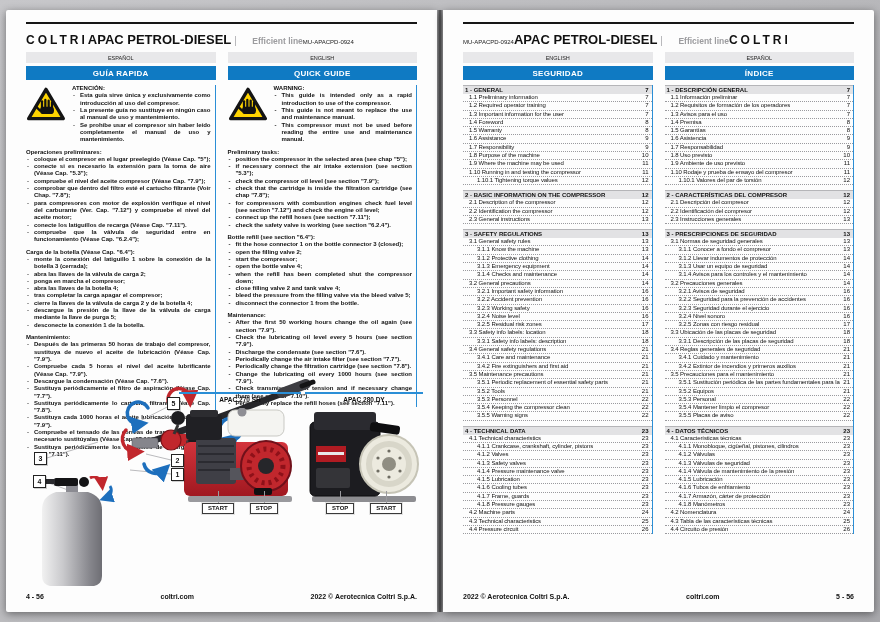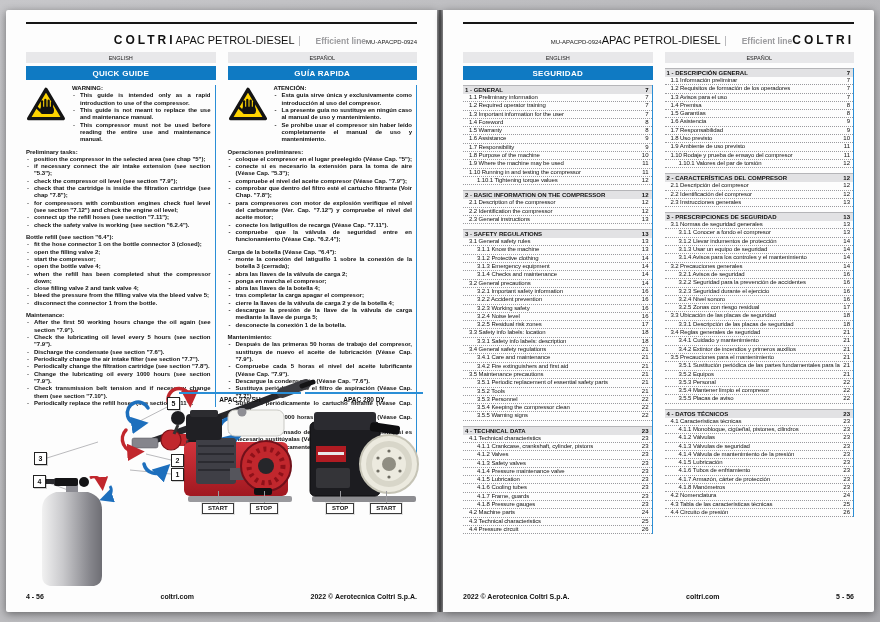--- a/index.html
+++ b/index.html
@@ -12,24 +12,24 @@
   .scene{position:absolute;left:6px;top:10px;width:868px;height:602px;display:flex;}
   .page{position:relative;width:431px;height:602px;background:#fdfdfd;
         box-shadow:0 2px 8px rgba(0,0,0,.45);}
   .page-left{border-radius:2px 0 0 2px;}
   .page-right{border-radius:0 2px 2px 0;}
   .spine{width:6px;height:602px;
     background:linear-gradient(to right,rgba(0,0,0,.10),rgba(0,0,0,.55) 45%,rgba(0,0,0,.55) 55%,rgba(0,0,0,.12));}
   .page-inner{position:absolute;left:20px;right:20px;top:12px;bottom:8px;}
 
   
-  .pg-header{border-top:2px solid #161616;padding-top:6px;display:flex;align-items:baseline;justify-content:flex-end;}
+  .pg-header{border-top:2px solid #161616;padding-top:6px;display:flex;align-items:baseline;justify-content:flex-start;}
   .logo{font-weight:bold;font-size:12px;letter-spacing:3px;color:#111;}
   .doc-title-wrap{white-space:nowrap;}
-  .doc-title{font-weight:normal;font-size:11px;color:#111;}
+  .doc-title{font-weight:bold;font-size:13px;color:#111;}
   .doc-sub{font-weight:bold;font-size:8.5px;color:#9c9c9f;border-left:1px solid #b9b9bc;padding-left:16px;margin-left:4px;}
   .doc-code{font-size:6px;color:#222;}
 
   
   .cols{display:flex;gap:12px;margin-top:4px;}
   .col{flex:1;min-width:0;}
   .tab{background:var(--tab_gray,#e8e8ea);text-align:center;font-size:5.5px;padding:2.5px 0;color:#222;}
   .bluebar{background:var(--accent_blue,#0f7ac3);color:#fff;font-weight:bold;text-align:center;font-size:8px;padding:2.5px 0;margin-top:3px;letter-spacing:.3px;}
   .col-body{border-right:1.5px solid var(--rule_blue,#2a8ed6);padding-right:4px;margin-top:5px;}
 
@@ -94,20 +94,114 @@
         <span class="logo">COLTRI</span>
         <span class="doc-title-wrap">
           <span class="doc-title">APAC PETROL-DIESEL</span><span class="doc-sub">Efficient line</span>
         </span>
         <span class="doc-code">MU-APACPD-0924</span>
       </div>
 
       <div class="cols">
 
         <div class="col">
+          <div class="tab">ESPAÑOL</div>
+          <div class="bluebar">GUÍA RAPIDA</div>
+          <div class="col-body">
+            <div class="warn">
+              <span class="warn-icon">
+                <svg viewBox="0 0 60 52">
+                  <path d="M30 4 L56 48 L4 48 Z" fill="#ffd400" stroke="#141414" stroke-width="5" stroke-linejoin="round"></path>
+                  <g stroke="#111" stroke-width="3.4" stroke-linecap="round">
+                    <line x1="24" y1="22" x2="24" y2="33"></line>
+                      <line x1="29" y1="20" x2="29" y2="33"></line>
+                    <line x1="34" y1="21" x2="34" y2="33"></line>
+                      <line x1="39" y1="24" x2="39" y2="33"></line>
+                  </g>
+                  <rect x="21" y="30" width="21" height="11" rx="5" fill="#111"></rect>
+                  <line x1="21" y1="36" x2="15" y2="30" stroke="#111" stroke-width="3.4" stroke-linecap="round"></line>
+                </svg>
+              </span>
+              <div class="warn-text">
+                <div class="warn-title">ATENCIÓN:</div>
+
+                  <div class="itm">Esta guía sirve única y exclusivamente como introducción al uso del compresor.</div>
+
+                  <div class="itm">La presente guía no sustituye en ningún caso al manual de uso y mantenimiento.</div>
+
+                  <div class="itm">Se prohíbe usar el compresor sin haber leído completamente el manual de uso y mantenimiento.</div>
+
+              </div>
+            </div>
+
+              <div class="blk">
+                <div class="blk-h">Operaciones preliminares:</div>
+
+                  <div class="itm">coloque el compresor en el lugar preelegido (Véase Cap. "5");</div>
+
+                  <div class="itm">conecte si es necesario la extensión para la toma de aire (Véase Cap. "5.3");</div>
+
+                  <div class="itm">compruebe el nivel del aceite compresor (Véase Cap. "7.9");</div>
+
+                  <div class="itm">comprobar que dentro del filtro esté el cartucho filtrante (Voir Chap. "7.8");</div>
+
+                  <div class="itm">para compresores con motor de explosión verifique el nivel del carburante (Ver. Cap. "7.12") y compruebe el nivel del aceite motor;</div>
+
+                  <div class="itm">conecte los latiguillos de recarga (Véase Cap. "7.11").</div>
+
+                  <div class="itm">compruebe que la válvula de seguridad entre en funcionamiento (Véase Cap. "6.2.4");</div>
+
+              </div>
+
+              <div class="blk">
+                <div class="blk-h">Carga de la botella (Véase Cap. "6.4"):</div>
+
+                  <div class="itm">monte la conexión del latiguillo 1 sobre la conexión de la botella 3 (cerrada);</div>
+
+                  <div class="itm">abra las llaves de la válvula de carga 2;</div>
+
+                  <div class="itm">ponga en marcha el compresor;</div>
+
+                  <div class="itm">abra las llaves de la botella 4;</div>
+
+                  <div class="itm">tras completar la carga apagar el compresor;</div>
+
+                  <div class="itm">cierre la llaves de la válvula de carga 2 y de la botella 4;</div>
+
+                  <div class="itm">descargue la presión de la llave de la válvula de carga mediante la llave de purga 5;</div>
+
+                  <div class="itm">desconecte la conexión 1 de la botella.</div>
+
+              </div>
+
+              <div class="blk">
+                <div class="blk-h">Mantenimiento:</div>
+
+                  <div class="itm">Después de las primeras 50 horas de trabajo del compresor, sustituya de nuevo el aceite de lubricación (Véase Cap. "7.9").</div>
+
+                  <div class="itm">Compruebe cada 5 horas el nivel del aceite lubrificante (Véase Cap. "7.9").</div>
+
+                  <div class="itm">Descargue la condensación (Véase Cap. "7.6").</div>
+
+                  <div class="itm">Sustituya periódicamente el filtro de aspiración (Véase Cap. "7.7").</div>
+
+                  <div class="itm">Sustituya periódicamente lo cartucho filtrante (Véase Cap. "7.8").</div>
+
+                  <div class="itm">Sustituya cada 1000 horas el aceite lubricación (Véase Cap. "7.9").</div>
+
+                  <div class="itm">Compruebe el tensado de las correas de transmisión y si es necesario sustitúyalas (Véase Cap. "7.10").</div>
+
+                  <div class="itm">Sustituya periódicamente los latiguillos de recarga (Véase Cap. "7.11").</div>
+
+              </div>
+
+          </div>
+        </div>
+
+        <div class="col">
           <div class="tab">ENGLISH</div>
           <div class="bluebar">QUICK GUIDE</div>
           <div class="col-body">
             <div class="warn">
               <span class="warn-icon">
                 <svg viewBox="0 0 60 52">
                   <path d="M30 4 L56 48 L4 48 Z" fill="#ffd400" stroke="#141414" stroke-width="5" stroke-linejoin="round"></path>
                   <g stroke="#111" stroke-width="3.4" stroke-linecap="round">
                     <line x1="24" y1="22" x2="24" y2="33"></line>
                       <line x1="29" y1="20" x2="29" y2="33"></line>
@@ -181,114 +275,20 @@
 
                   <div class="itm">Periodically change the air intake filter (see section "7.7").</div>
 
                   <div class="itm">Periodically change the filtration cartridge (see section "7.8").</div>
 
                   <div class="itm">Change the lubricating oil every 1000 hours (see section "7.9").</div>
 
                   <div class="itm">Check transmission belt tension and if necessary change them (see section "7.10").</div>
 
                   <div class="itm">Periodically replace the refill hoses (see section "7.11").</div>
-
-              </div>
-
-          </div>
-        </div>
-
-        <div class="col">
-          <div class="tab">ESPAÑOL</div>
-          <div class="bluebar">GUÍA RAPIDA</div>
-          <div class="col-body">
-            <div class="warn">
-              <span class="warn-icon">
-                <svg viewBox="0 0 60 52">
-                  <path d="M30 4 L56 48 L4 48 Z" fill="#ffd400" stroke="#141414" stroke-width="5" stroke-linejoin="round"></path>
-                  <g stroke="#111" stroke-width="3.4" stroke-linecap="round">
-                    <line x1="24" y1="22" x2="24" y2="33"></line>
-                      <line x1="29" y1="20" x2="29" y2="33"></line>
-                    <line x1="34" y1="21" x2="34" y2="33"></line>
-                      <line x1="39" y1="24" x2="39" y2="33"></line>
-                  </g>
-                  <rect x="21" y="30" width="21" height="11" rx="5" fill="#111"></rect>
-                  <line x1="21" y1="36" x2="15" y2="30" stroke="#111" stroke-width="3.4" stroke-linecap="round"></line>
-                </svg>
-              </span>
-              <div class="warn-text">
-                <div class="warn-title">ATENCIÓN:</div>
-
-                  <div class="itm">Esta guía sirve única y exclusivamente como introducción al uso del compresor.</div>
-
-                  <div class="itm">La presente guía no sustituye en ningún caso al manual de uso y mantenimiento.</div>
-
-                  <div class="itm">Se prohíbe usar el compresor sin haber leído completamente el manual de uso y mantenimiento.</div>
-
-              </div>
-            </div>
-
-              <div class="blk">
-                <div class="blk-h">Operaciones preliminares:</div>
-
-                  <div class="itm">coloque el compresor en el lugar preelegido (Véase Cap. "5");</div>
-
-                  <div class="itm">conecte si es necesario la extensión para la toma de aire (Véase Cap. "5.3");</div>
-
-                  <div class="itm">compruebe el nivel del aceite compresor (Véase Cap. "7.9");</div>
-
-                  <div class="itm">comprobar que dentro del filtro esté el cartucho filtrante (Voir Chap. "7.8");</div>
-
-                  <div class="itm">para compresores con motor de explosión verifique el nivel del carburante (Ver. Cap. "7.12") y compruebe el nivel del aceite motor;</div>
-
-                  <div class="itm">conecte los latiguillos de recarga (Véase Cap. "7.11").</div>
-
-                  <div class="itm">compruebe que la válvula de seguridad entre en funcionamiento (Véase Cap. "6.2.4");</div>
-
-              </div>
-
-              <div class="blk">
-                <div class="blk-h">Carga de la botella (Véase Cap. "6.4"):</div>
-
-                  <div class="itm">monte la conexión del latiguillo 1 sobre la conexión de la botella 3 (cerrada);</div>
-
-                  <div class="itm">abra las llaves de la válvula de carga 2;</div>
-
-                  <div class="itm">ponga en marcha el compresor;</div>
-
-                  <div class="itm">abra las llaves de la botella 4;</div>
-
-                  <div class="itm">tras completar la carga apagar el compresor;</div>
-
-                  <div class="itm">cierre la llaves de la válvula de carga 2 y de la botella 4;</div>
-
-                  <div class="itm">descargue la presión de la llave de la válvula de carga mediante la llave de purga 5;</div>
-
-                  <div class="itm">desconecte la conexión 1 de la botella.</div>
-
-              </div>
-
-              <div class="blk">
-                <div class="blk-h">Mantenimiento:</div>
-
-                  <div class="itm">Después de las primeras 50 horas de trabajo del compresor, sustituya de nuevo el aceite de lubricación (Véase Cap. "7.9").</div>
-
-                  <div class="itm">Compruebe cada 5 horas el nivel del aceite lubrificante (Véase Cap. "7.9").</div>
-
-                  <div class="itm">Descargue la condensación (Véase Cap. "7.6").</div>
-
-                  <div class="itm">Sustituya periódicamente el filtro de aspiración (Véase Cap. "7.7").</div>
-
-                  <div class="itm">Sustituya periódicamente lo cartucho filtrante (Véase Cap. "7.8").</div>
-
-                  <div class="itm">Sustituya cada 1000 horas el aceite lubricación (Véase Cap. "7.9").</div>
-
-                  <div class="itm">Compruebe el tensado de las correas de transmisión y si es necesario sustitúyalas (Véase Cap. "7.10").</div>
-
-                  <div class="itm">Sustituya periódicamente los latiguillos de recarga (Véase Cap. "7.11").</div>
 
               </div>
 
           </div>
         </div>
       </div>
 
       <div class="figs">
         <svg class="leaders" viewBox="0 0 391 215">
           <g stroke="#a8a8ac" stroke-width="0.8">
@@ -728,20 +728,21 @@
                     <span class="toc-page">26</span>
                   </div>
 
               </div>
 
           </div>
         </div>
 
         <div class="col">
           <div class="tab">ESPAÑOL</div>
+          <div class="bluebar">ÍNDICE</div>
           <div class="toc">
 
               <div class="toc-sec">
                 <div class="toc-head">
                   <span class="toc-head-label">1 - DESCRIPCIÓN GENERAL</span>
                   <span class="toc-head-page">7</span>
                 </div>
 
                   <div class="toc-row lvl1">
                     <span class="toc-label">1.1 Información preliminar</span>

